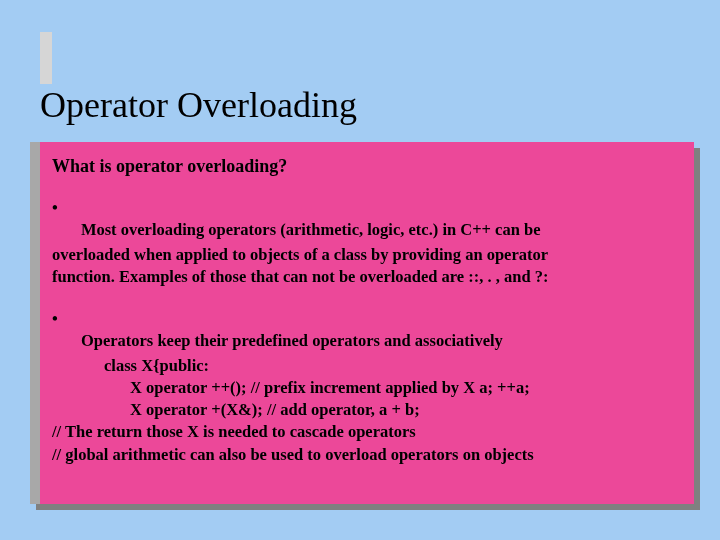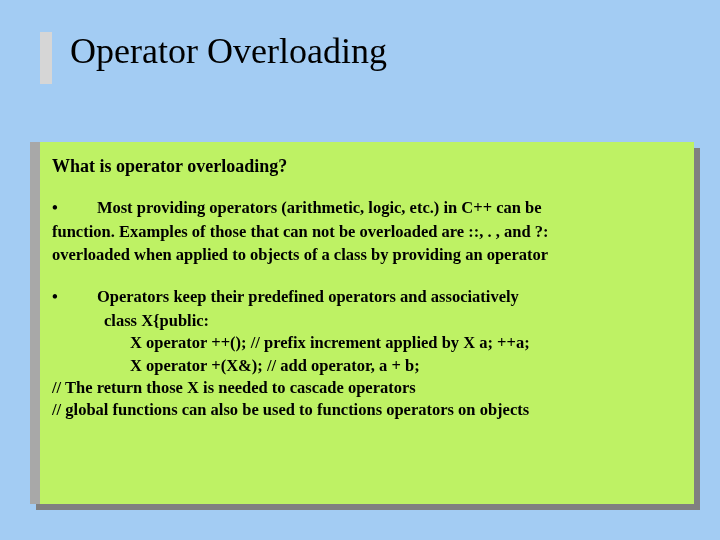--- a/index.html
+++ b/index.html
@@ -1,18 +1,19 @@
 <!DOCTYPE html>
 <html><head>
   <meta charset="utf-8">
   <style>
     * {
       margin: 0;
       padding: 0;
       box-sizing: border-box;
+      flex-direction: column;
     }
     body {
       width: 720px;
       height: 540px;
       background: #a3ccf3;
       font-family: 'Times New Roman', Times, serif;
       position: relative;
       overflow: hidden;
     }
     .title-area {
@@ -41,21 +42,21 @@
       width: 664px;
       height: 362px;
       background: #808080;
     }
     .content-area {
       position: absolute;
       top: 142px;
       left: 30px;
       width: 664px;
       height: 362px;
-      background: #bef264;
+      background: #ec4899;
       padding: 14px 22px;
     }
     .content-bar {
       position: absolute;
       top: 142px;
       left: 30px;
       width: 10px;
       height: 362px;
       background: #a8a8a8;
     }
@@ -105,33 +106,33 @@
 </div>
 
 <div class="content-shadow"></div>
 
 <div class="content-area">
   <div class="heading">What is operator overloading?</div>
 
   <div class="body-text">
     <div class="bullet-row">
       <div class="bullet">•</div>
-      <div class="bullet-text">&nbsp;&nbsp;&nbsp;&nbsp;&nbsp;&nbsp;&nbsp;<span>Most providing operators (arithmetic, logic, etc.) in C++ can be</span></div>
+      <div class="bullet-text">&nbsp;&nbsp;&nbsp;&nbsp;&nbsp;&nbsp;&nbsp;<span>Most overloading operators (arithmetic, logic, etc.) in C++ can be</span></div>
     </div>
+    <div>overloaded when applied to objects of  a class by providing an operator</div>
     <div>function. Examples of those that can not  be overloaded are ::, . ,  and ?:</div>
-    <div>overloaded when applied to objects of  a class by providing an operator</div>
 
     <div class="spacer"></div>
 
     <div class="bullet-row">
       <div class="bullet">•</div>
       <div class="bullet-text">&nbsp;&nbsp;&nbsp;&nbsp;&nbsp;&nbsp;&nbsp;<span>Operators keep their predefined operators and associatively</span></div>
     </div>
 
     <div class="indent1">class X{public:</div>
     <div class="indent2">X operator ++(); // prefix increment applied by X a; ++a;</div>
     <div class="indent2">X operator +(X&amp;); // add operator,  a + b;</div>
     <div class="comment-line">// The return those X is needed to cascade operators</div>
-    <div class="comment-line">// global functions can also be used to functions operators on objects</div>
+    <div class="comment-line">// global arithmetic can also be used to overload operators on objects</div>
   </div>
 </div>
 
 <div class="content-bar"></div>
 
 </body></html>

